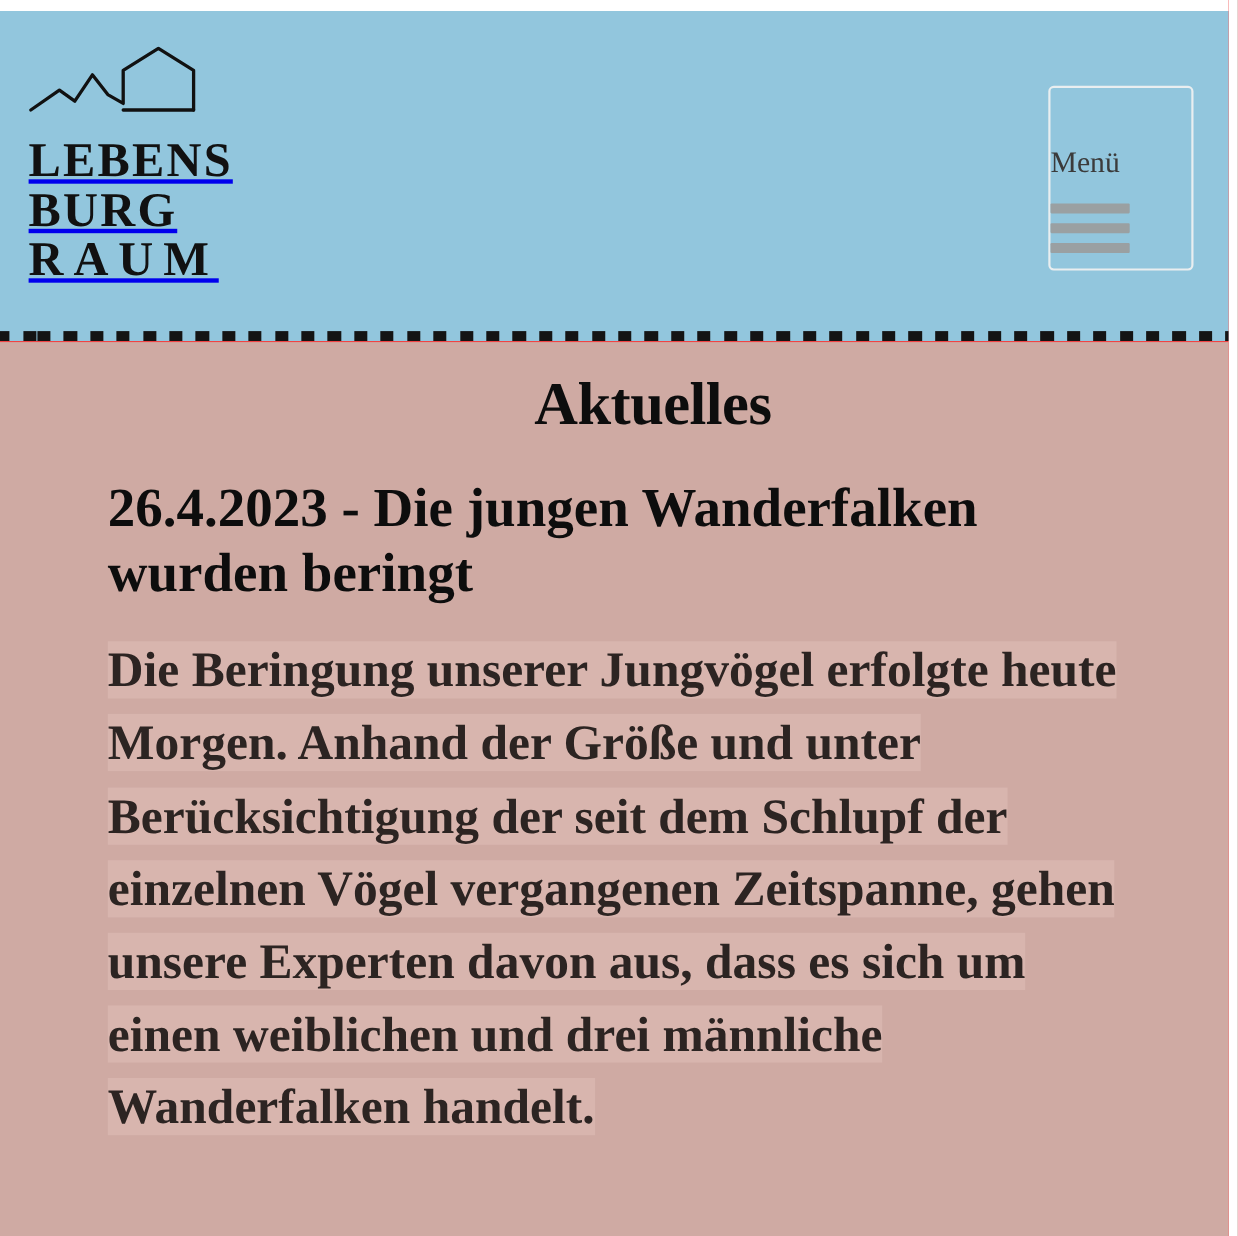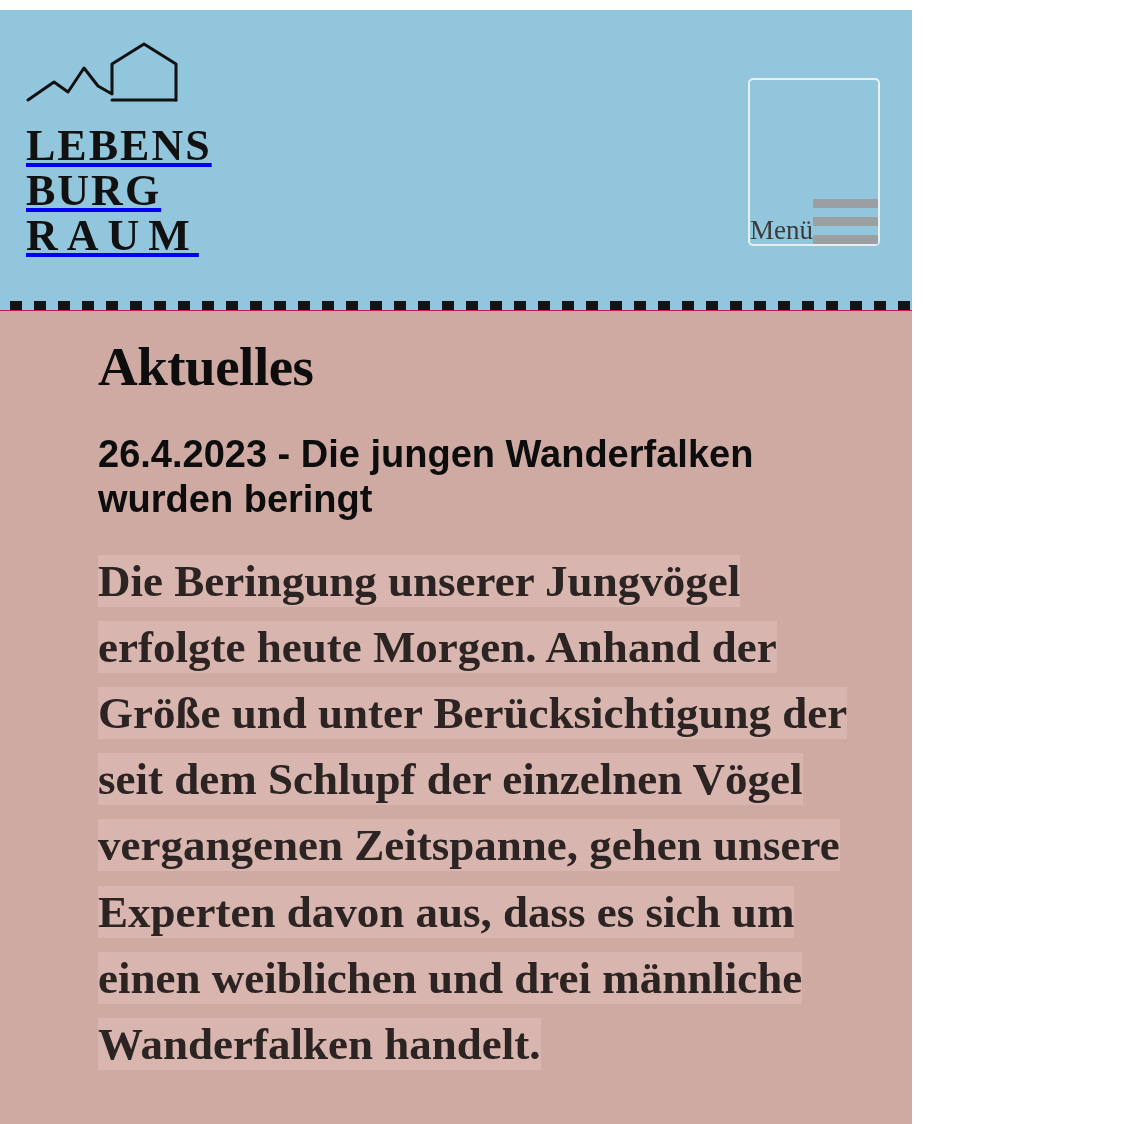--- a/index.html
+++ b/index.html
@@ -10,23 +10,23 @@
     width: 1125px;
     height: 1124px;
     background: #ffffff;
     font-family: "Liberation Serif", serif;
     overflow: hidden;
   }
 
   
   .page {
     position: relative;
-    width: 912px;
+    width: 1117px;
     height: 1124px;
-    background: #be185d;
+    background: #ef4444;
     overflow: hidden;
   }
 
   
   .top-strip {
     height: 10px;
     background: #ffffff;
   }
 
   
@@ -70,22 +70,22 @@
   .menu-button {
     position: absolute;
     right: 32px;
     top: 68px;
     width: 132px;
     height: 168px;
     border: 2px solid #e9eef0;
     border-radius: 5px;
     background: transparent;
     display: flex;
-    flex-direction: row;
-    align-items: flex-end;
+    flex-direction: column;
+    align-items: flex-start;
     justify-content: flex-start;
     padding-top: 54px;
     box-sizing: border-box;
     cursor: pointer;
   }
   .menu-label {
     font-family: "Liberation Serif", serif;
     font-size: 27px;
     color: #3b3b3b;
     line-height: 1;
@@ -133,27 +133,28 @@
 
   .section-title {
     margin: 0;
     padding-top: 24px;
     font-family: "Liberation Serif", serif;
     font-weight: bold;
     font-size: 55px;
     color: #0d0d0d;
     line-height: 1.15;
     letter-spacing: -0.5px;
+    text-align: center;
   }
 
   .article-title {
     margin: 34px 0 0 0;
-    font-family: Liberation Sans, sans-serif;
-    font-weight: bold;
-    font-size: 38px;
+    font-family: Liberation Serif, serif;
+    font-weight: bold;
+    font-size: 50px;
     line-height: 1.18;
     color: #0d0d0d;
     max-width: 840px;
   }
 
   .article-body {
     margin: 26px 0 0 0;
     font-family: "Liberation Serif", serif;
     font-size: 45px;
     line-height: 1.47;

